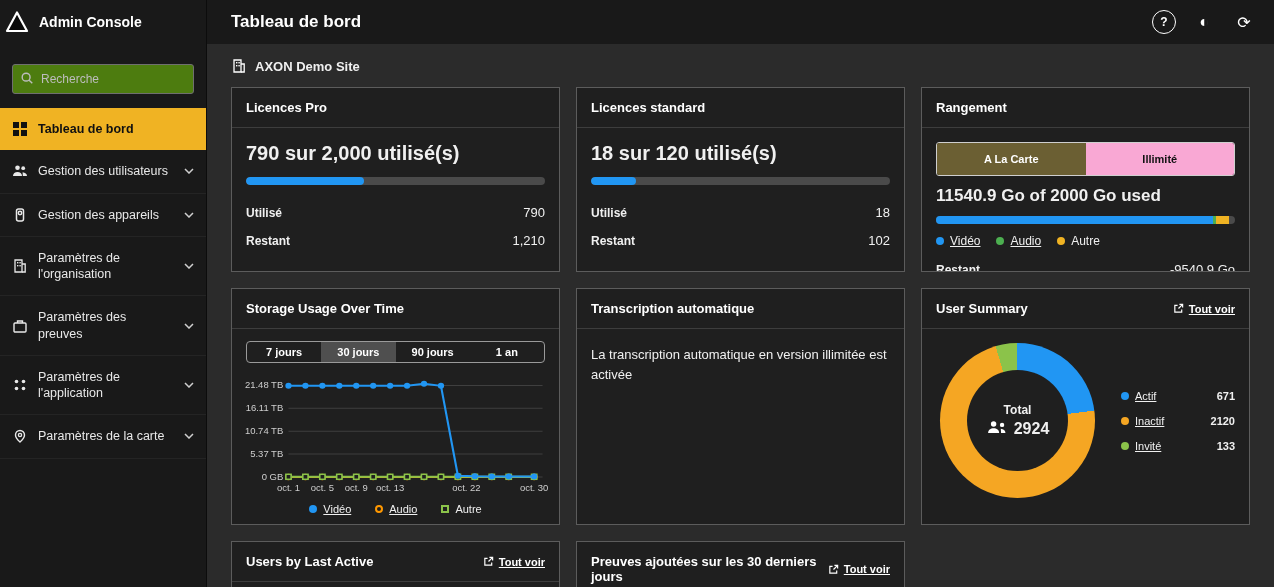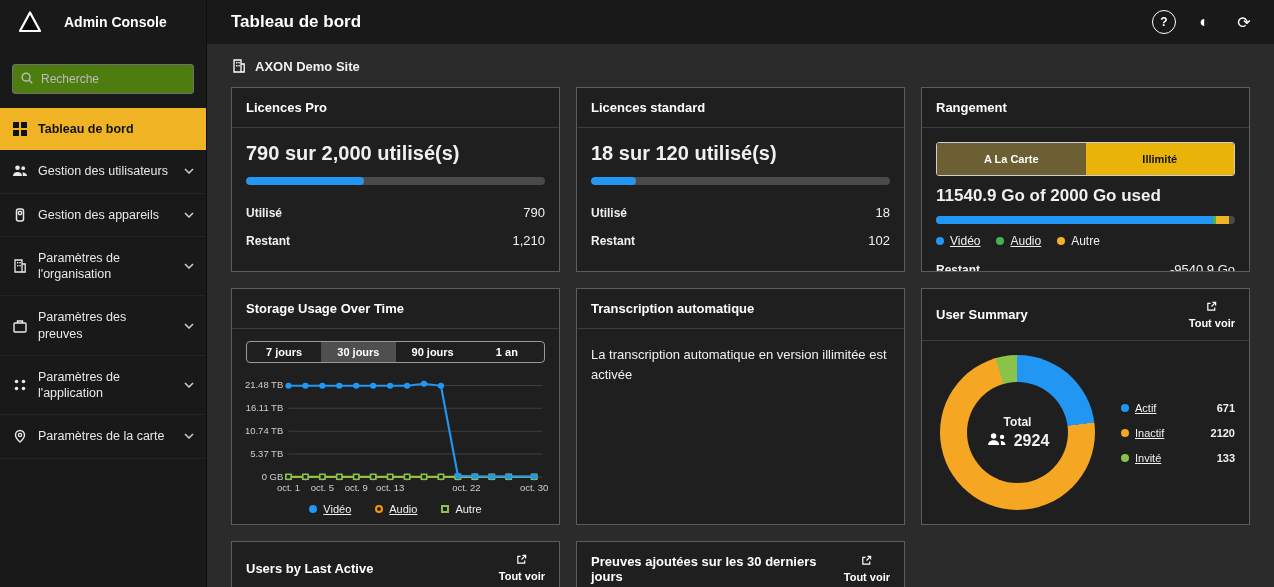--- a/index.html
+++ b/index.html
@@ -3,21 +3,21 @@
 <meta charset="utf-8">
 <style>
   * { margin:0; padding:0; box-sizing:border-box; }
   html,body { width:1274px; height:587px; overflow:hidden; background:#2b2b2b;
               font-family:"Liberation Sans", sans-serif; color:#f0f0f0; }
   .app { display:flex; width:100%; height:100%; }
 
   
   .sidebar { width:207px; min-width:207px; background:#191919; border-right:1px solid #0c0c0c;
              display:flex; flex-direction:column; }
-  .logo-row { display:flex; align-items:center; gap:22px; height:44px; padding:0 18px; }
+  .logo-row { display:flex; align-items:center; gap:10px; height:44px; padding:0 5px; }
   .logo-row .title { font-size:14px; font-weight:700; color:#fff; }
   .search-wrap { margin:20px 12px 10px; position:relative; }
   .search-wrap .mag { position:absolute; left:8px; top:7px; color:#bdbdbd; }
   .search-input { width:100%; height:30px; background:#4d7c0f; border:1px solid #6f6f6f; border-radius:3px;
                   color:#eee; font-size:12px; padding:0 8px 0 28px; font-family:inherit; }
   .search-input::placeholder { color:#bdbdbd; }
   .nav { margin-top:4px; }
   .nav-item { display:flex; align-items:center; gap:10px; padding:13px 12px; font-size:12.5px; color:#e8e8e8;
               cursor:pointer; border-bottom:1px solid rgba(255,255,255,0.05); }
   .nav-item .icon { width:16px; height:16px; flex:none; display:flex; align-items:center; }
@@ -36,35 +36,35 @@
 
   .content { flex:1; padding:14px 24px; background:#2b2b2b; overflow:hidden; }
   .site-row { display:flex; align-items:center; gap:8px; font-size:13px; font-weight:700; margin-bottom:13px; }
 
   .grid { display:grid; grid-template-columns:repeat(3,1fr); grid-template-rows:185px 237px 160px; gap:16px; }
   .card { background:#1f1f1f; border:1px solid #5c5c5c; display:flex; flex-direction:column; overflow:hidden; }
   .card-header { display:flex; align-items:center; justify-content:space-between; padding:12px 14px;
                  border-bottom:1px solid #3d3d3d; min-height:40px; }
   .card-header h3 { font-size:13px; font-weight:700; color:#fff; }
   .view-all { display:flex; align-items:center; gap:5px; font-size:11px; font-weight:700; color:#fff;
-              cursor:pointer; white-space:nowrap;flex-direction:column; }
+              text-decoration:underline; cursor:pointer; white-space:nowrap; }
   .card-body { padding:14px; flex:1; }
 
   .headline { font-size:20px; font-weight:700; margin-bottom:12px; }
   .progress-track { height:8px; background:#4a4a4a; border-radius:4px; overflow:hidden; margin-bottom:20px; }
   .progress-fill { height:100%; border-radius:4px; }
   .stat-row { display:flex; justify-content:space-between; align-items:center; font-size:12px; margin-top:13px; }
   .stat-label { font-weight:700; }
   .stat-value { font-size:13px; }
 
   
   .toggle { display:flex; height:34px; border:1px solid #cfcfcf; border-radius:3px; overflow:hidden; margin-bottom:10px; }
   .toggle-opt { flex:1; display:flex; align-items:center; justify-content:center; font-size:11px; font-weight:700; cursor:pointer; }
   .toggle-opt.sel { background:#6b5f33; color:#fff; }
-  .toggle-opt.unsel { background:#eab308; color:#111; }
+  .toggle-opt.unsel { background:#f9a8d4; color:#111; }
   .storage-headline { font-size:17px; font-weight:700; margin:2px 0 10px; }
   .multibar { display:flex; height:8px; background:#4a4a4a; border-radius:4px; overflow:hidden; }
   .bar-seg { height:100%; }
   .legend-row { display:flex; gap:16px; margin-top:10px; font-size:12px; align-items:center; }
   .legend-item { display:flex; align-items:center; gap:6px; }
   .dot { width:8px; height:8px; border-radius:50%; flex:none; }
   .legend-label { text-decoration:underline; cursor:pointer; }
   .storage-restant { margin-top:14px; }
 
   

